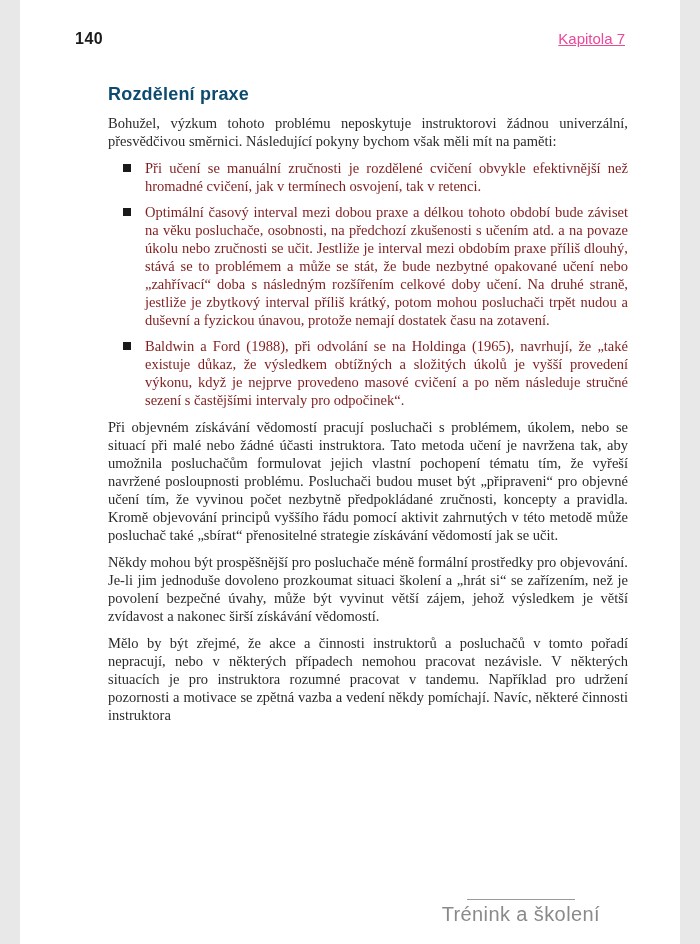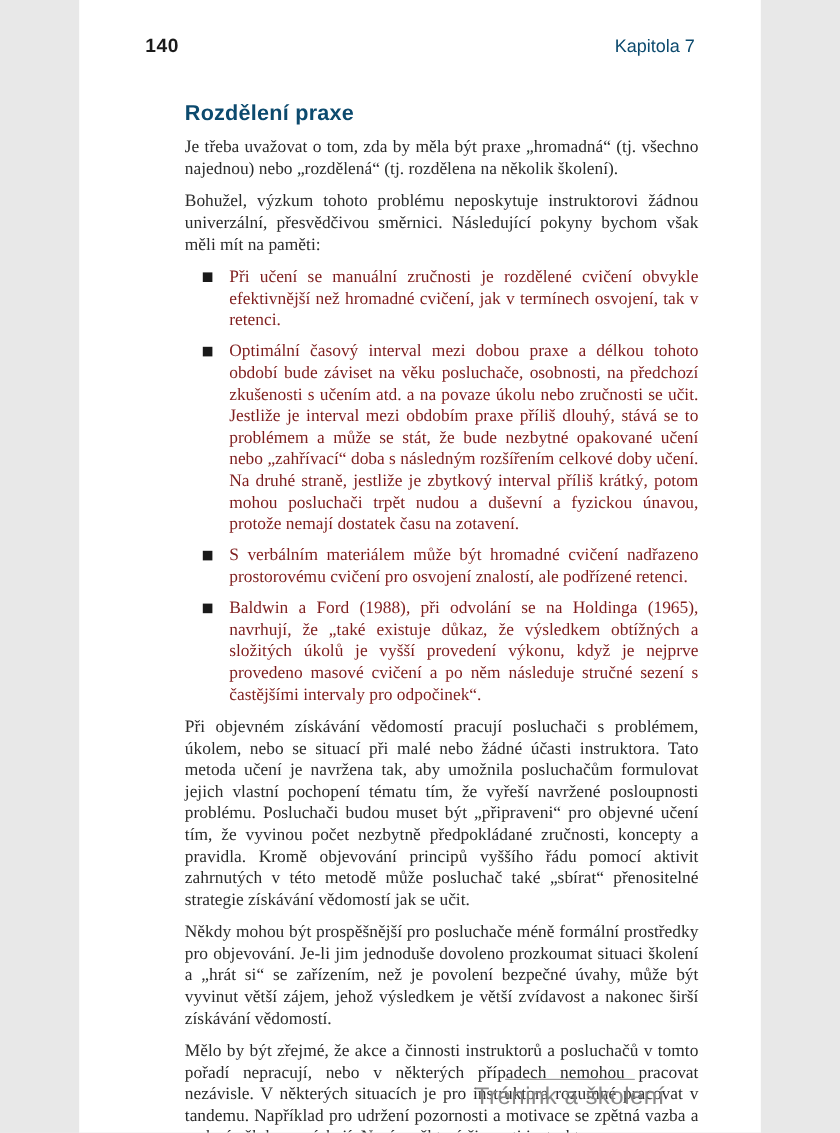--- a/index.html
+++ b/index.html
@@ -2,21 +2,21 @@
 <html lang="cs"><head>
 <meta charset="utf-8">
 <style>
   html, body {
     margin: 0;
     padding: 0;
     background: #e8e8e8;
   }
   .page {
     position: relative;
-    width: 568px;
+    width: 660px;
     height: 944px;
     margin: 0 auto;
     background: #ffffff;
     box-sizing: border-box;
     overflow: hidden;
   }
   
   .page-header {
     display: flex;
     justify-content: space-between;
@@ -26,21 +26,22 @@
   }
   .page-number {
     font-size: 16px;
     font-weight: 700;
     color: #1b1b1b;
     letter-spacing: 0.5px;
   }
   .chapter-label {
     font-size: 15px;
     font-weight: 400;
-    color: #0c4a6e;
+    color: #ec4899;
+    text-decoration: underline;
   }
   
   .content {
     padding: 0 52px 0 88px;
   }
   .section-heading {
     font-family: "Liberation Sans", sans-serif;
     font-size: 18px;
     font-weight: 700;
     color: #0c4a6e;
@@ -108,35 +109,33 @@
 
   <header class="page-header">
     <span class="page-number">140</span>
     <span class="chapter-label">Kapitola 7</span>
   </header>
 
   <main class="content">
 
     <section class="section">
       <h2 class="section-heading">Rozdělení praxe</h2>
-      <p class="body-par">Je třeba uvažovat o tom, zda by měla být praxe „hromadná“ (tj. všechno najednou) nebo „rozdělená“ (tj. rozdělena na několik školení).</p>
       <p class="body-par">Bohužel, výzkum tohoto problému neposkytuje instruktorovi žádnou univerzální, přesvědčivou směrnici. Následující pokyny bychom však měli mít na paměti:</p>
 
       <ul class="bullet-list">
         <li class="bullet-item">
           <span class="bullet-marker"></span>
           <span>Při učení se manuální zručnosti je rozdělené cvičení obvykle efektivnější než hromadné cvičení, jak v termínech osvojení, tak v retenci.</span>
         </li>
         <li class="bullet-item">
           <span class="bullet-marker"></span>
           <span>Optimální časový interval mezi dobou praxe a délkou tohoto období bude záviset na věku posluchače, osobnosti, na předchozí zkušenosti s učením atd. a na povaze úkolu nebo zručnosti se učit. Jestliže je interval mezi obdobím praxe příliš dlouhý, stává se to problémem a může se stát, že bude nezbytné opakované učení nebo „zahřívací“ doba s následným rozšířením celkové doby učení. Na druhé straně, jestliže je zbytkový interval příliš krátký, potom mohou posluchači trpět nudou a duševní a fyzickou únavou, protože nemají dostatek času na zotavení.</span>
         </li>
         <li class="bullet-item">
           <span class="bullet-marker"></span>
-          <span>S verbálním materiálem může být hromadné cvičení nadřazeno prostorovému cvičení pro osvojení znalostí, ale podřízené retenci.</span>
         </li>
         <li class="bullet-item">
           <span class="bullet-marker"></span>
           <span>Baldwin a Ford (1988), při odvolání se na Holdinga (1965), navrhují, že „také existuje důkaz, že výsledkem obtížných a složitých úkolů je vyšší provedení výkonu, když je nejprve provedeno masové cvičení a po něm následuje stručné sezení s častějšími intervaly pro odpočinek“.</span>
         </li>
       </ul>
     </section>
 
     <section class="section">
       <p class="body-par">Při objevném získávání vědomostí pracují posluchači s problémem, úkolem, nebo se situací při malé nebo žádné účasti instruktora. Tato metoda učení je navržena tak, aby umožnila posluchačům formulovat jejich vlastní pochopení tématu tím, že vyřeší navržené posloupnosti problému. Posluchači budou muset být „připraveni“ pro objevné učení tím, že vyvinou počet nezbytně předpokládané zručnosti, koncepty a pravidla. Kromě objevování principů vyššího řádu pomocí aktivit zahrnutých v této metodě může posluchač také „sbírat“ přenositelné strategie získávání vědomostí jak se učit.</p>

